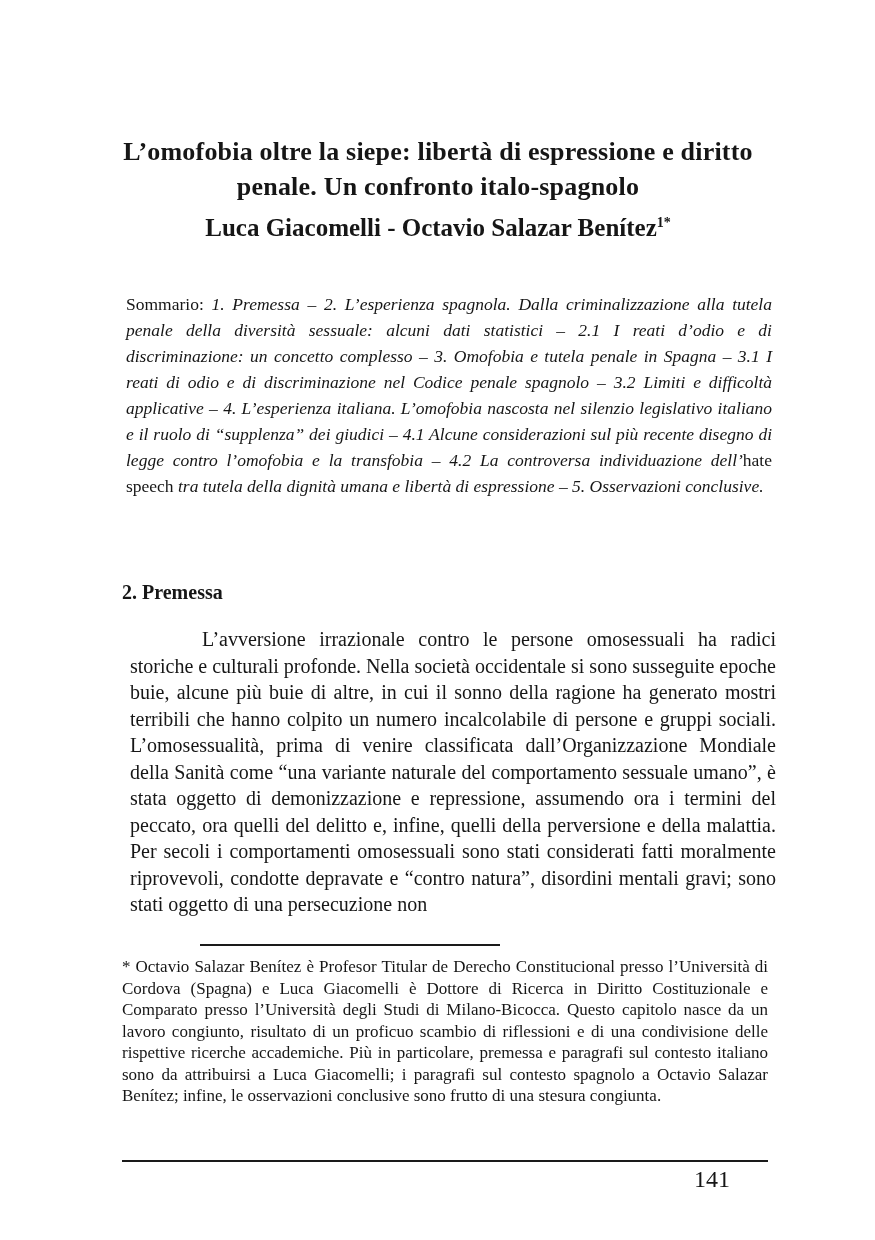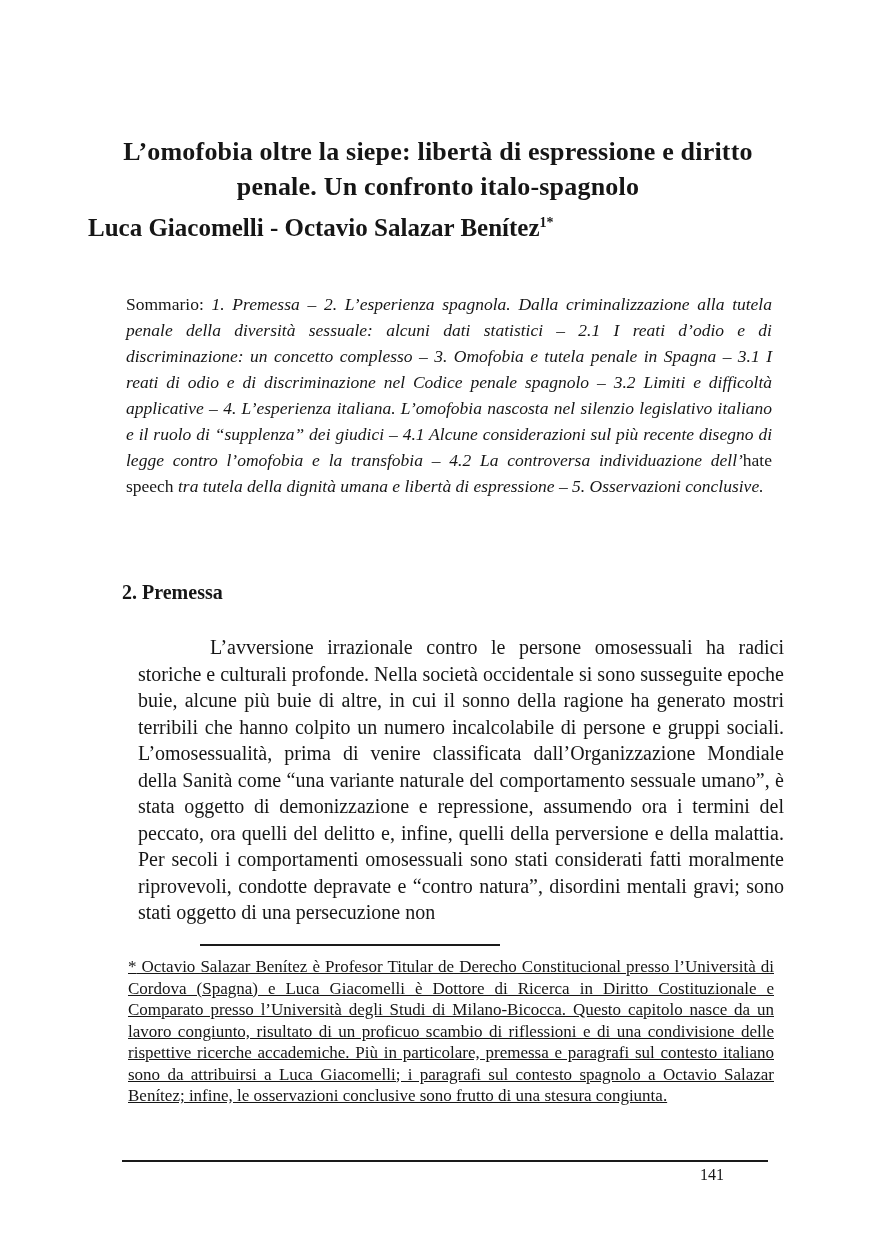--- a/index.html
+++ b/index.html
@@ -28,20 +28,21 @@
     letter-spacing: 0.2px;
   }
   .authors {
     position: absolute;
     top: 213px;
     left: 88px;
     width: 700px;
     font-size: 25px;
     line-height: 30px;
     font-weight: bold;
+    text-align: center;
   }
   .authors sup {
     font-size: 14px;
     line-height: 0;
   }
   .sommario {
     position: absolute;
     top: 287px;
     left: 122px;
     width: 646px;
@@ -63,54 +64,53 @@
   }
   .body-par {
     position: absolute;
     top: 618px;
     left: 122px;
     width: 646px;
     font-size: 20px;
     line-height: 26.5px;
     text-align: justify;
     text-indent: 72px;
-    margin: 16px;
+    margin: 8px;
   }
   .footnote-sep {
     position: absolute;
     top: 944px;
     left: 200px;
     width: 300px;
     height: 0;
     border-top: 2px solid #1a1a1a;
   }
   .footnote {
     position: absolute;
     top: 956px;
-    left: 128px;
+    left: 122px;
     width: 646px;
     font-size: 17px;
     line-height: 21.5px;
     text-align: justify;
     margin: 0;
-    text-decoration: underline;
   }
   .bottom-rule {
     position: absolute;
     top: 1160px;
     left: 122px;
     width: 646px;
     height: 0;
     border-top: 2px solid #1a1a1a;
   }
   .page-number {
     position: absolute;
     top: 1166px;
-    right: 151px;
-    font-size: 16px;
+    right: 145px;
+    font-size: 24px;
   }
 </style>
 </head>
 <body>
 
 <div class="page">
 
   <h1 class="title">L’omofobia oltre la siepe: libertà di espressione e diritto penale. Un confronto italo-spagnolo</h1>
 
   <div class="authors">

